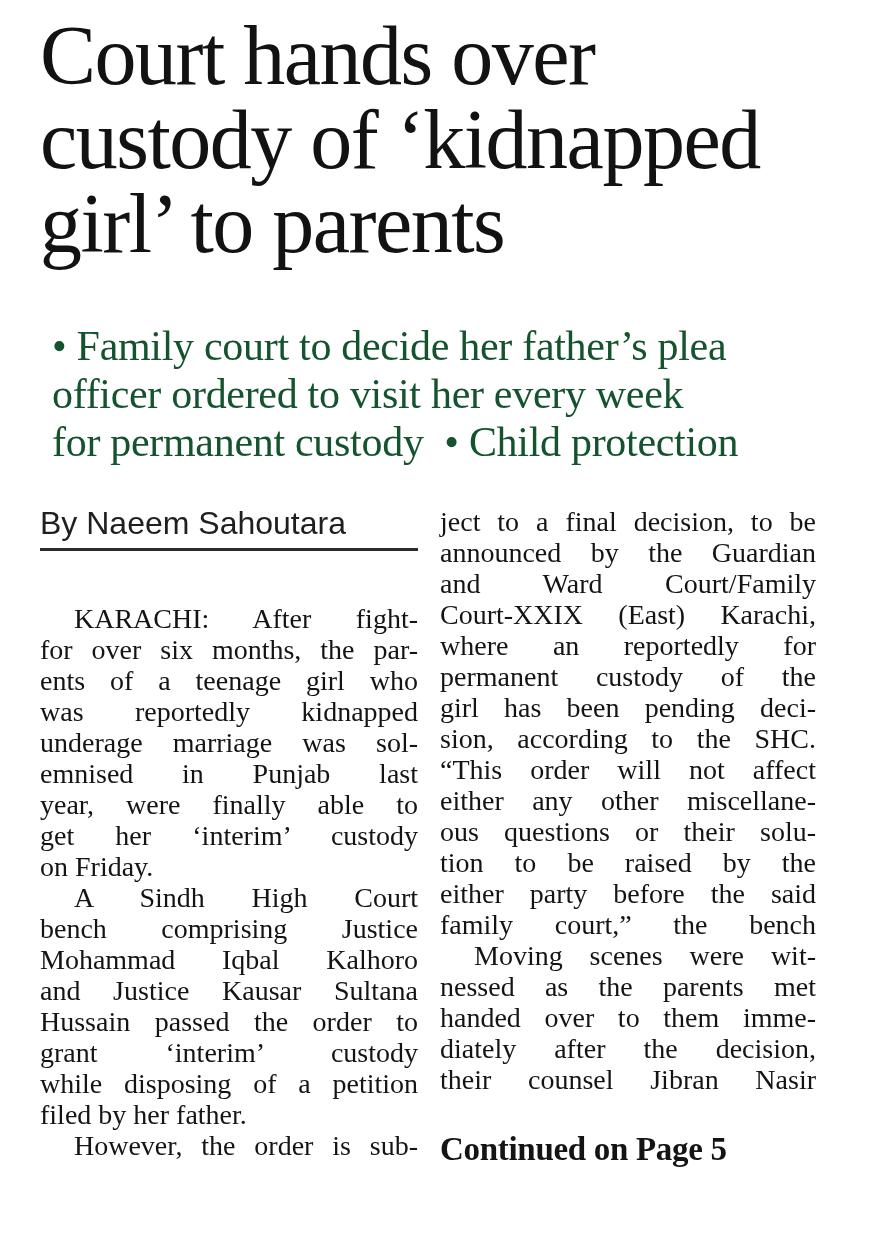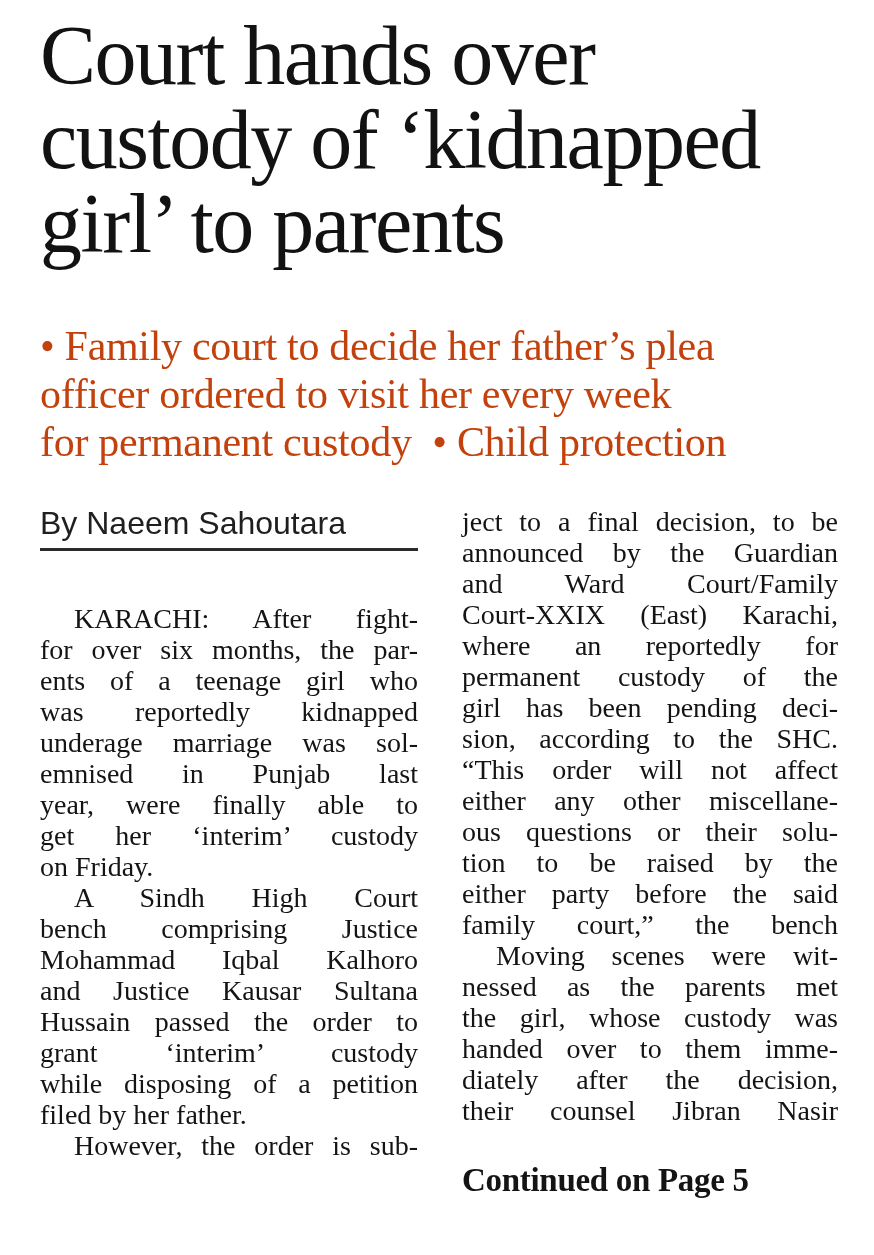--- a/index.html
+++ b/index.html
@@ -16,31 +16,31 @@
   }
   .headline {
     margin: 0;
     font-size: 84px;
     line-height: 84px;
     font-weight: 400;
     letter-spacing: -1.5px;
     color: #121212;
   }
   .subhead {
-    margin: 56px 0 0 0;
+    margin: 56px 0 0 12px;
     font-size: 42px;
     line-height: 48px;
     font-weight: 400;
     letter-spacing: -0.3px;
-    color: #c2410c;
+    color: #14532d;
   }
   .cols {
     display: flex;
     margin-top: 40px;
-    gap: 44px;
+    gap: 22px;
   }
   .col-left  { width: 378px; }
   .col-right { width: 376px; }
   .byline {
     font-family: "Liberation Sans", "DejaVu Sans", sans-serif;
     font-size: 32px;
     line-height: 34px;
     color: #1f1f1f;
   }
   .byline-rule {
@@ -136,21 +136,20 @@
             <div class="line">“This order will not affect</div>
             <div class="line">either any other miscellane-</div>
             <div class="line">ous questions or their solu-</div>
             <div class="line">tion to be raised by the</div>
             <div class="line">either party before the said</div>
             <div class="line">family court,” the bench</div>
           </div>
           <div class="para">
             <div class="line indent">Moving scenes were wit-</div>
             <div class="line">nessed as the parents met</div>
-            <div class="line">the girl, whose custody was</div>
             <div class="line">handed over to them imme-</div>
             <div class="line">diately after the decision,</div>
             <div class="line">their counsel Jibran Nasir</div>
           </div>
         </div>
       <div class="continued">Continued on Page 5</div>
     </div>
 
   </div>
 

